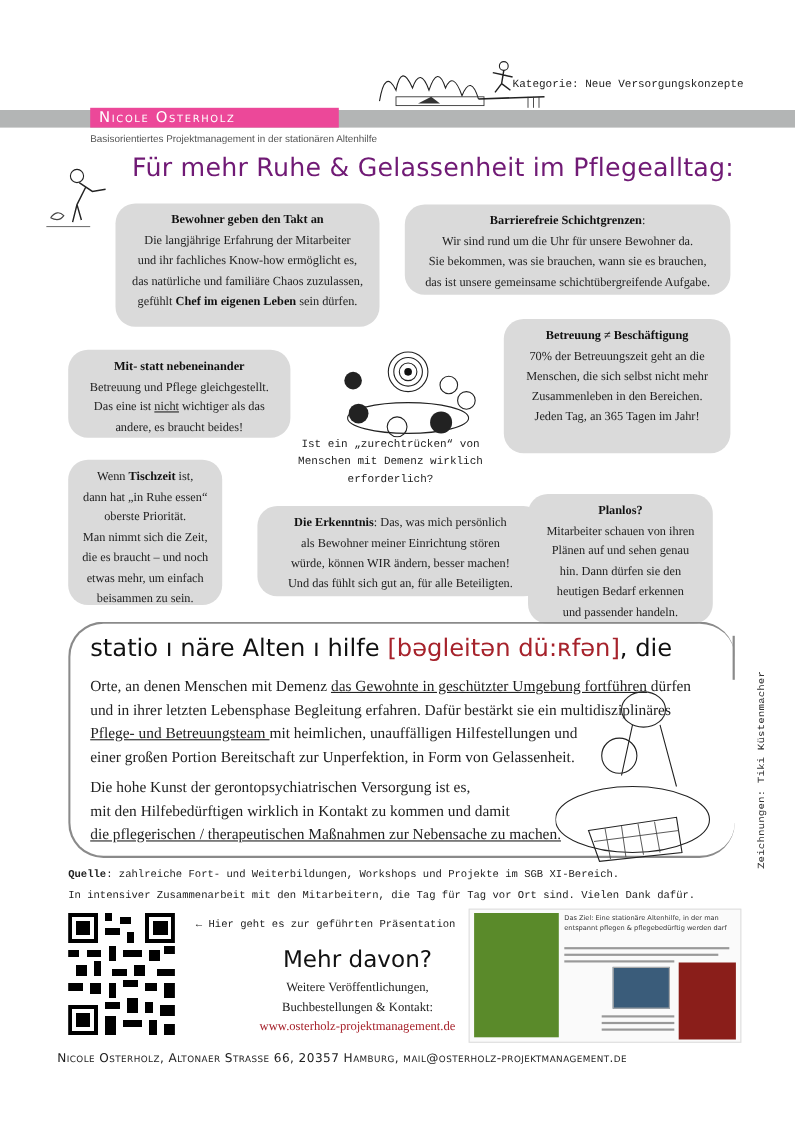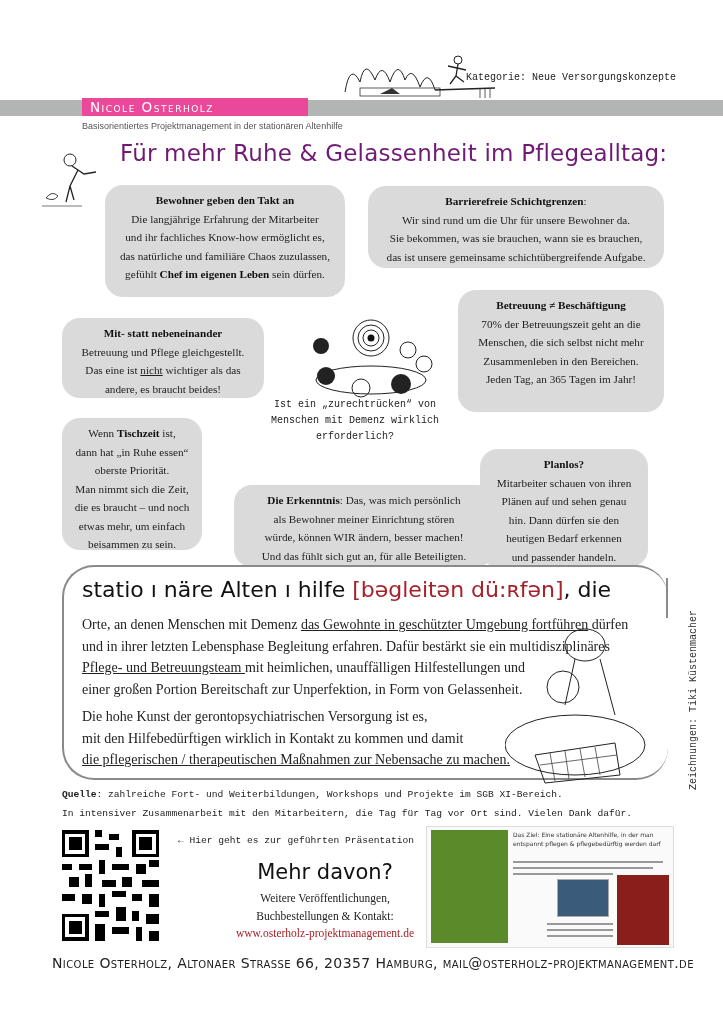--- a/index.html
+++ b/index.html
@@ -24,21 +24,21 @@
   .box { position:absolute; background:#dadada; border-radius:18px; text-align:center;
          font-family:"Liberation Serif", serif; font-size:11.2px; line-height:18.5px; color:#222;
          box-sizing:border-box; padding-top:6px; }
   .box b { color:#111; }
   .box .h { font-weight:bold; color:#111; }
   #box1 { left:105px; top:185px; width:240px; height:112px; }
   #box2 { left:368px; top:186px; width:296px; height:82px; }
   #box3 { left:458px; top:290px; width:206px; height:122px; }
   #box4 { left:62px; top:318px; width:202px; height:80px; }
   #box5 { left:62px; top:418px; width:140px; height:132px; }
-  #box6 { left:234px; top:485px; width:260px; height:82px; }
+  #box6 { left:234px; top:460px; width:260px; height:82px; }
   #box7 { left:480px; top:430px; width:168px; height:118px;margin-top:19px; }
 
   #target-sketch { left:296px; top:318px; width:150px; height:80px; }
   #caption { left:230px; top:397px; width:250px; text-align:center; font-family:"Liberation Mono", monospace; font-size:10px; line-height:16px; color:#222; }
 
   
   #defpanel { left:62px; top:565px; width:606px; height:215px; border:2px solid #8a8a8a;
               border-radius:32px; border-right:none; box-sizing:border-box; }
   #defpanel-rightedge { left:666px; top:578px; width:2px; height:40px; background:#8a8a8a; }
   #def-title { left:82px; top:577px; font-family:"DejaVu Sans", sans-serif; font-size:22px; color:#111; white-space:nowrap; }
@@ -58,21 +58,21 @@
   #qr { left:62px; top:830px; width:97px; height:111px; }
   #qr-hint { left:178px; top:835px; font-family:"Liberation Mono", monospace; font-size:9.6px; color:#222; }
   #more-title { left:250px; top:860px; width:150px; text-align:center; font-family:"DejaVu Sans", sans-serif; font-size:21px; color:#111; }
   #more-text { left:190px; top:890px; width:270px; text-align:center; font-family:"Liberation Serif", serif; font-size:11.5px; line-height:17.5px; color:#222; }
   #more-link { color:#a6222b; }
   #promo { left:426px; top:826px; width:248px; height:122px; background:#fafafa; border:1px solid #ddd; box-sizing:border-box; }
   #book-green { left:4px; top:3px; width:77px; height:113px; background:#5a8a2a; }
   #book-red { left:190px; top:48px; width:52px; height:70px; background:#8a1e1a; }
   #photo { left:130px; top:52px; width:50px; height:36px; background:#3a5c7a; border:1px solid #aaa; }
   .promo-line { position:absolute; left:86px; height:2px; background:#999; }
-  #footer { left:52px; top:955px; font-family:"DejaVu Sans", sans-serif; font-size:14px; letter-spacing:0.4px; color:#222; font-variant:small-caps; white-space:nowrap; }
+  #footer { left:52px; top:955px; font-family:"DejaVu Sans", sans-serif; font-size:11px; letter-spacing:0.4px; color:#222; font-variant:small-caps; white-space:nowrap; }
 </style>
 </head>
 <body>
 
 <svg id="fire-sketch" class="abs" viewBox="0 0 160 50">
   <path d="M5 40 Q10 10 20 30 Q25 5 35 28 Q42 8 50 30 Q58 6 65 28 Q72 12 80 35 Q88 15 95 38" fill="none" stroke="#222" stroke-width="1"></path>
   <rect x="20" y="36" width="80" height="8" fill="none" stroke="#333" stroke-width="0.8"></rect>
   <path d="M40 42 L52 36 L60 42 Z" fill="#333"></path>
   <circle cx="118" cy="8" r="4" fill="none" stroke="#222"></circle>
   <path d="M118 12 L116 24 L110 32 M116 24 L124 30 M117 16 L126 18 M117 16 L108 14" stroke="#222" fill="none" stroke-width="1.3"></path>

